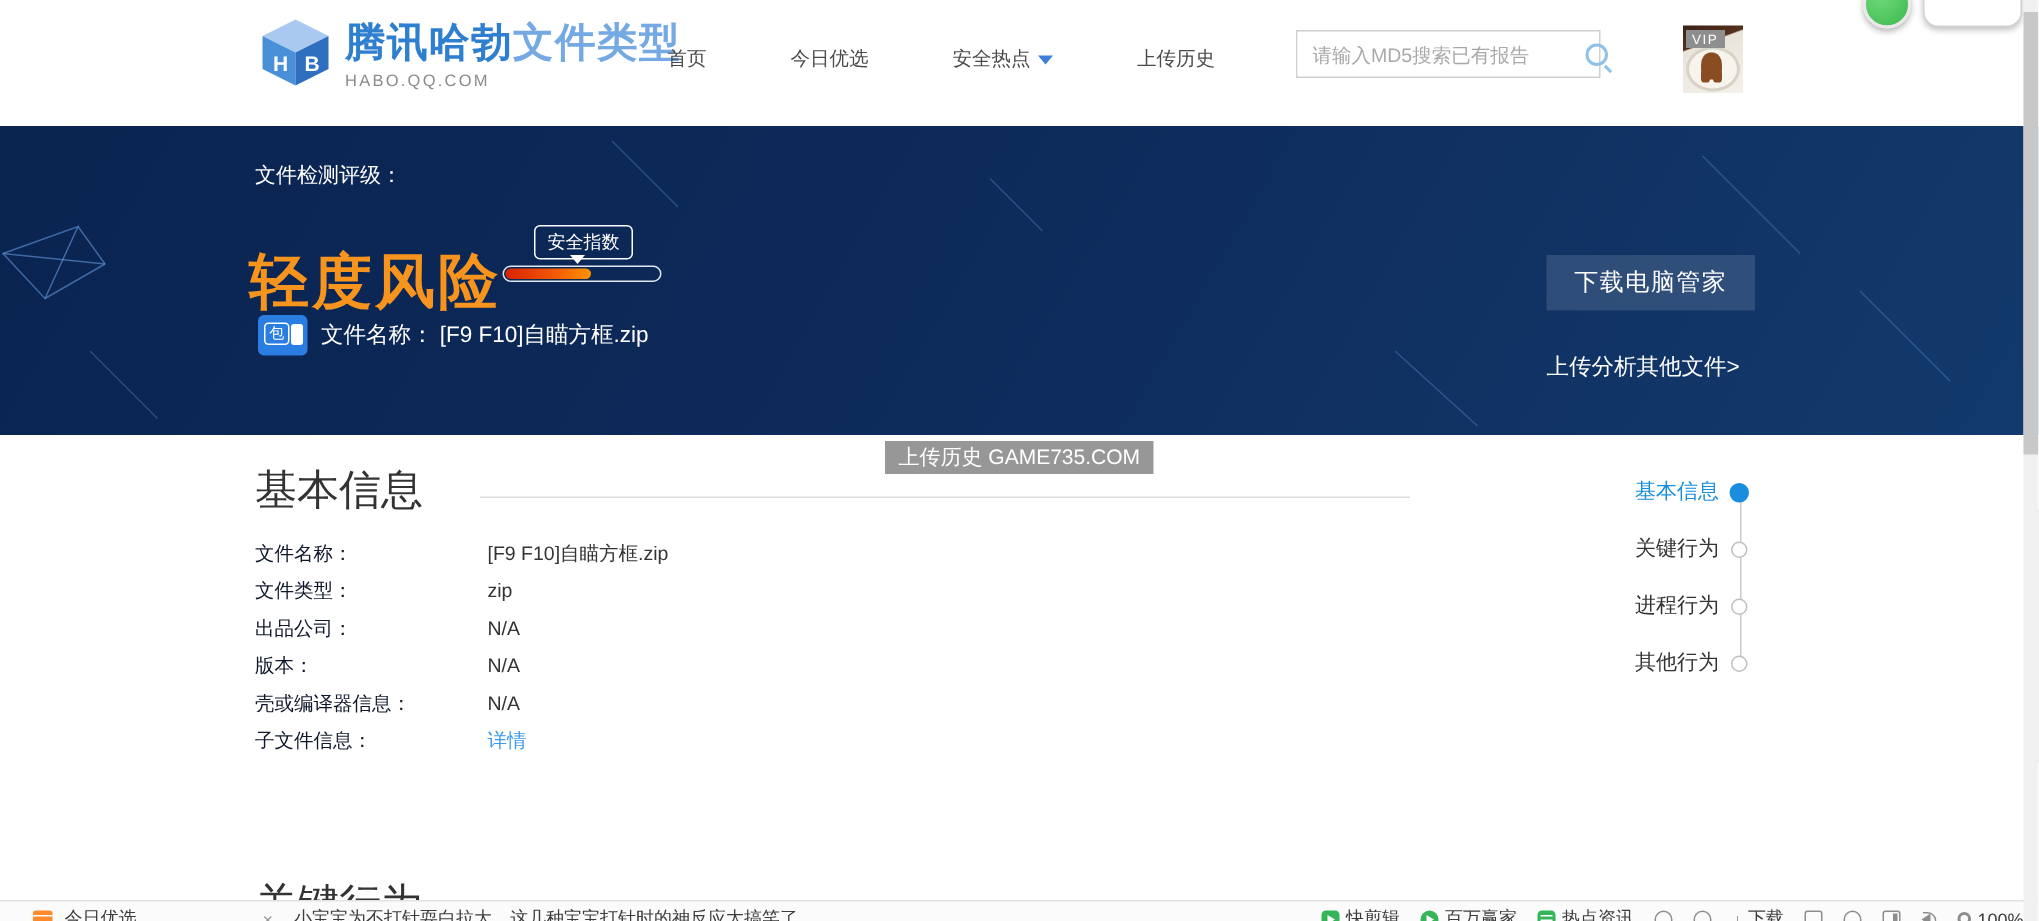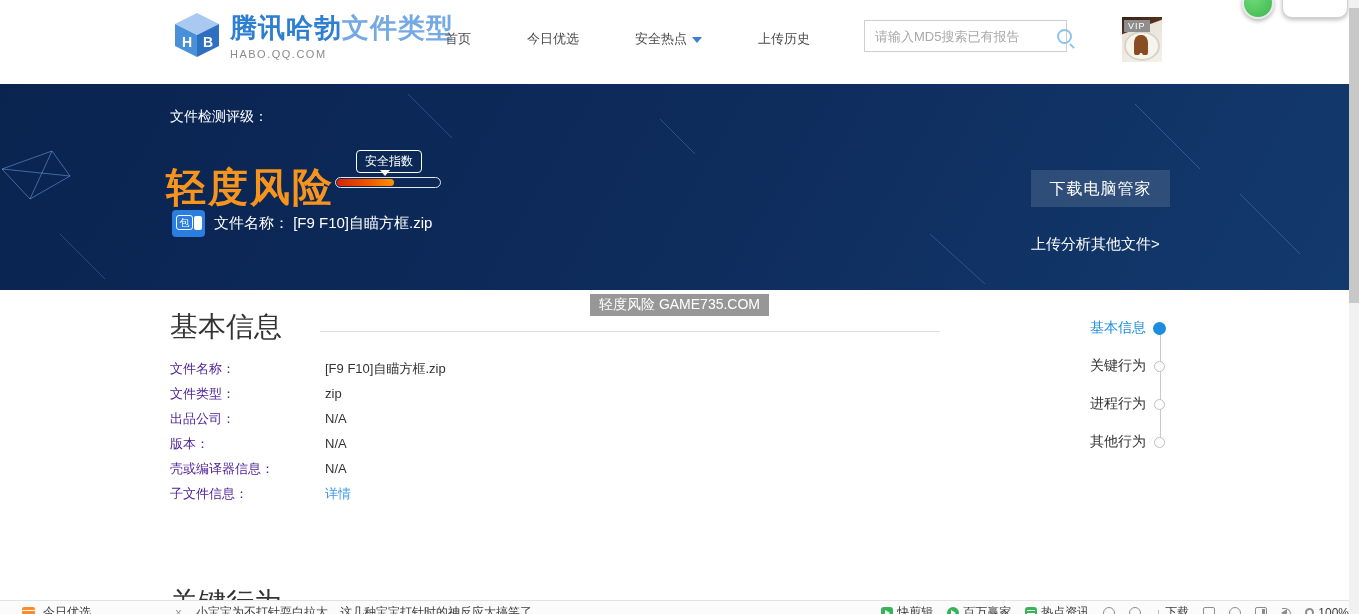--- a/index.html
+++ b/index.html
@@ -76,21 +76,21 @@
   .hero-link { position:absolute; left:1031px; top:151px; color:#fff; font-size:15px; cursor:pointer; }
 
   
   .main { position:absolute; left:0; top:290px; width:1359px; height:324px; background:#fff; }
   .watermark { position:absolute; left:590px; top:4px; background:rgba(125,125,125,.8); color:#fff;
     font-size:14px; padding:2px 9px; white-space:nowrap; }
   .section-title { position:absolute; left:170px; top:18px; font-size:28px; color:#333; }
   .section-rule { position:absolute; left:320px; top:41px; width:620px; height:1px; background:#ddd; }
   .info-rows { position:absolute; left:170px; top:66px; }
   .info-row { display:flex; height:25px; align-items:center; font-size:13px; }
-  .info-label { width:155px; color:#4c1d95; }
+  .info-label { width:155px; color:#0f172a; }
   .info-value { color:#333; }
   .info-value.link { color:#3d9ae8; cursor:pointer; }
 
   
   .step-nav { position:absolute; left:1040px; top:10px; width:135px; }
   .step-line { position:absolute; left:120px; top:28px; width:1px; height:114px; background:#c9c9c9; }
   .step-item { position:absolute; left:0; width:135px; height:16px; display:flex; align-items:center; }
   .step-label { width:106px; text-align:right; font-size:14px; color:#333; cursor:pointer; }
   .step-item.active .step-label { color:#1a8ddd; }
   .step-dot { margin-left:8px; width:11px; height:11px; border-radius:50%;
@@ -206,21 +206,21 @@
         <div class="bubble">包</div>
       </div>
       <div class="file-name-line">文件名称： [F9 F10]自瞄方框.zip</div>
     </div>
 
     <div class="hero-btn">下载电脑管家</div>
     <div class="hero-link">上传分析其他文件&gt;</div>
   </div>
 
   <div class="main">
-    <div class="watermark">轻度风险 GAME735.COM</div>
+    <div class="watermark">上传历史 GAME735.COM</div>
 
     <div class="section-title">基本信息</div>
     <div class="section-rule"></div>
 
     <div class="info-rows">
       <div class="info-row">
         <span class="info-label">文件名称：</span>
         <span class="info-value">[F9 F10]自瞄方框.zip</span>
       </div>
       <div class="info-row">

